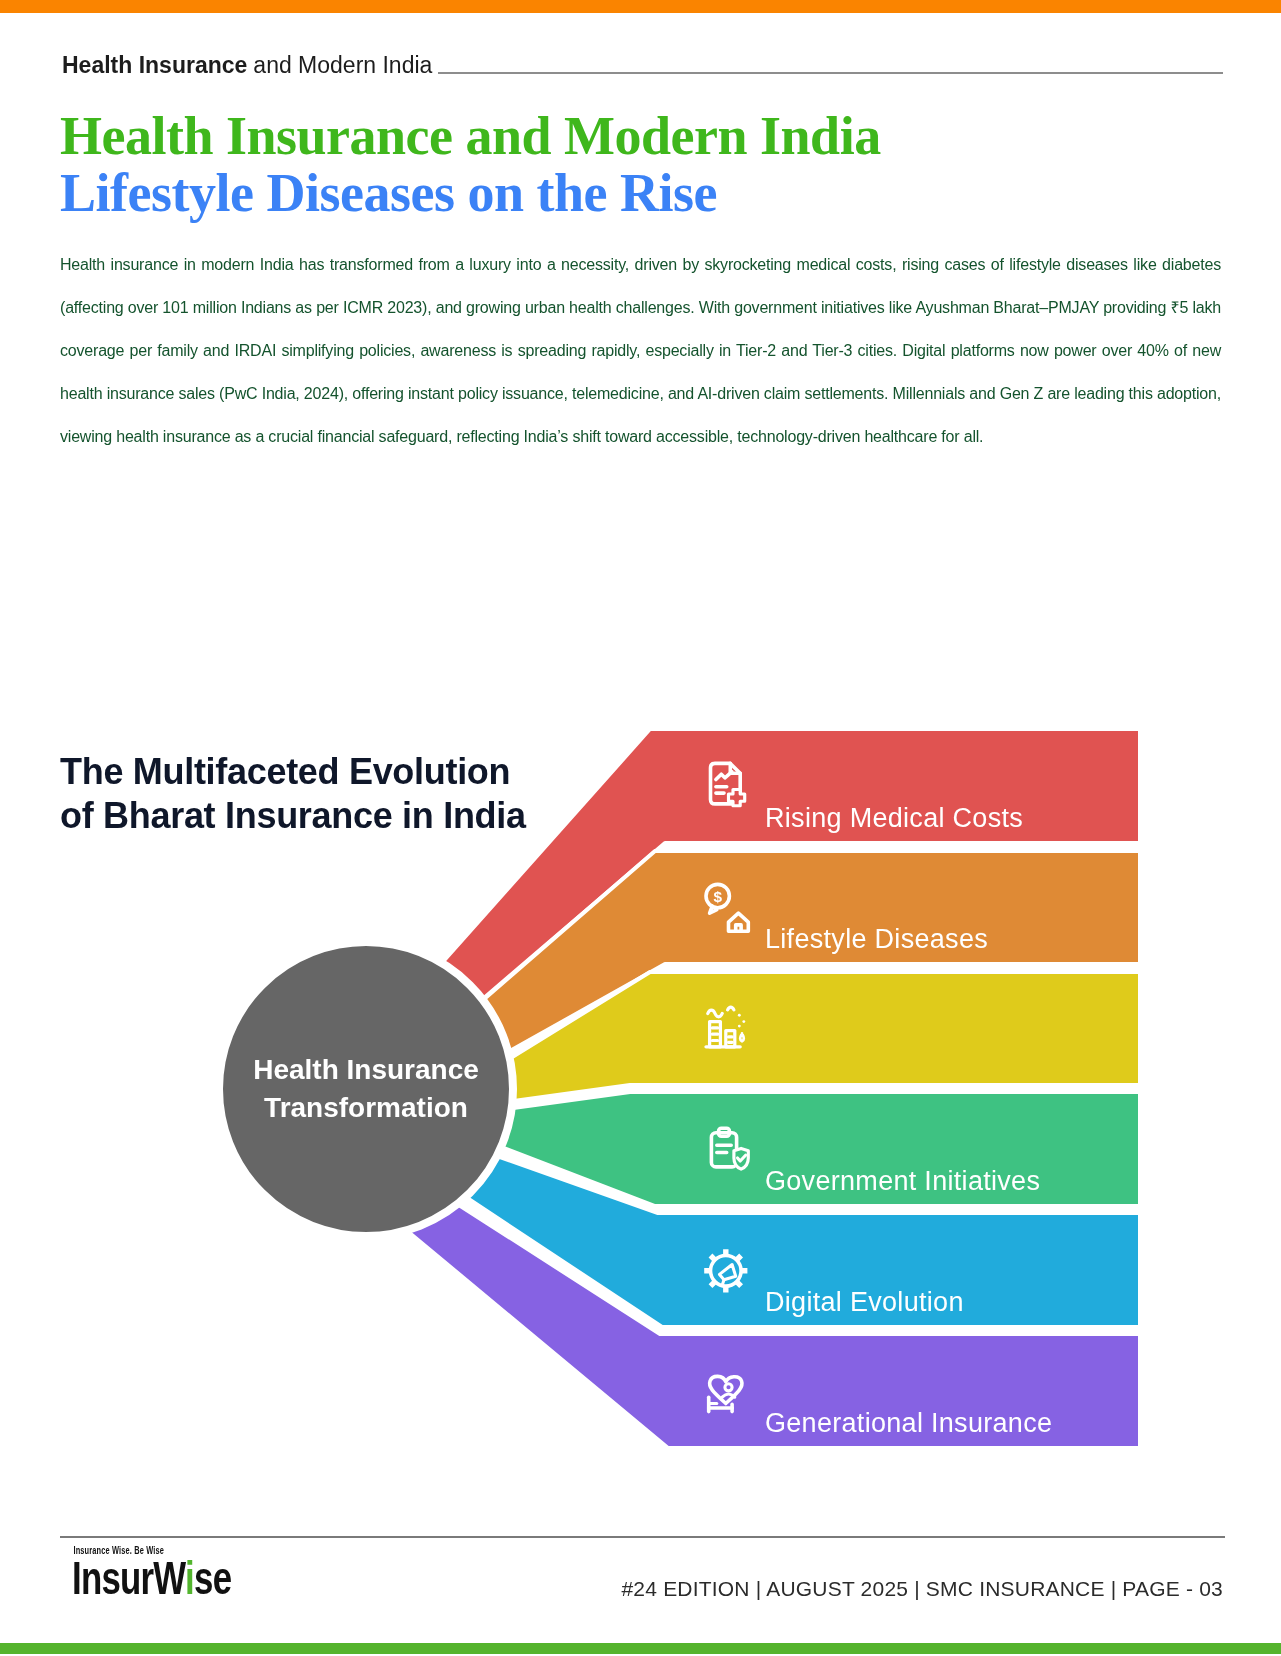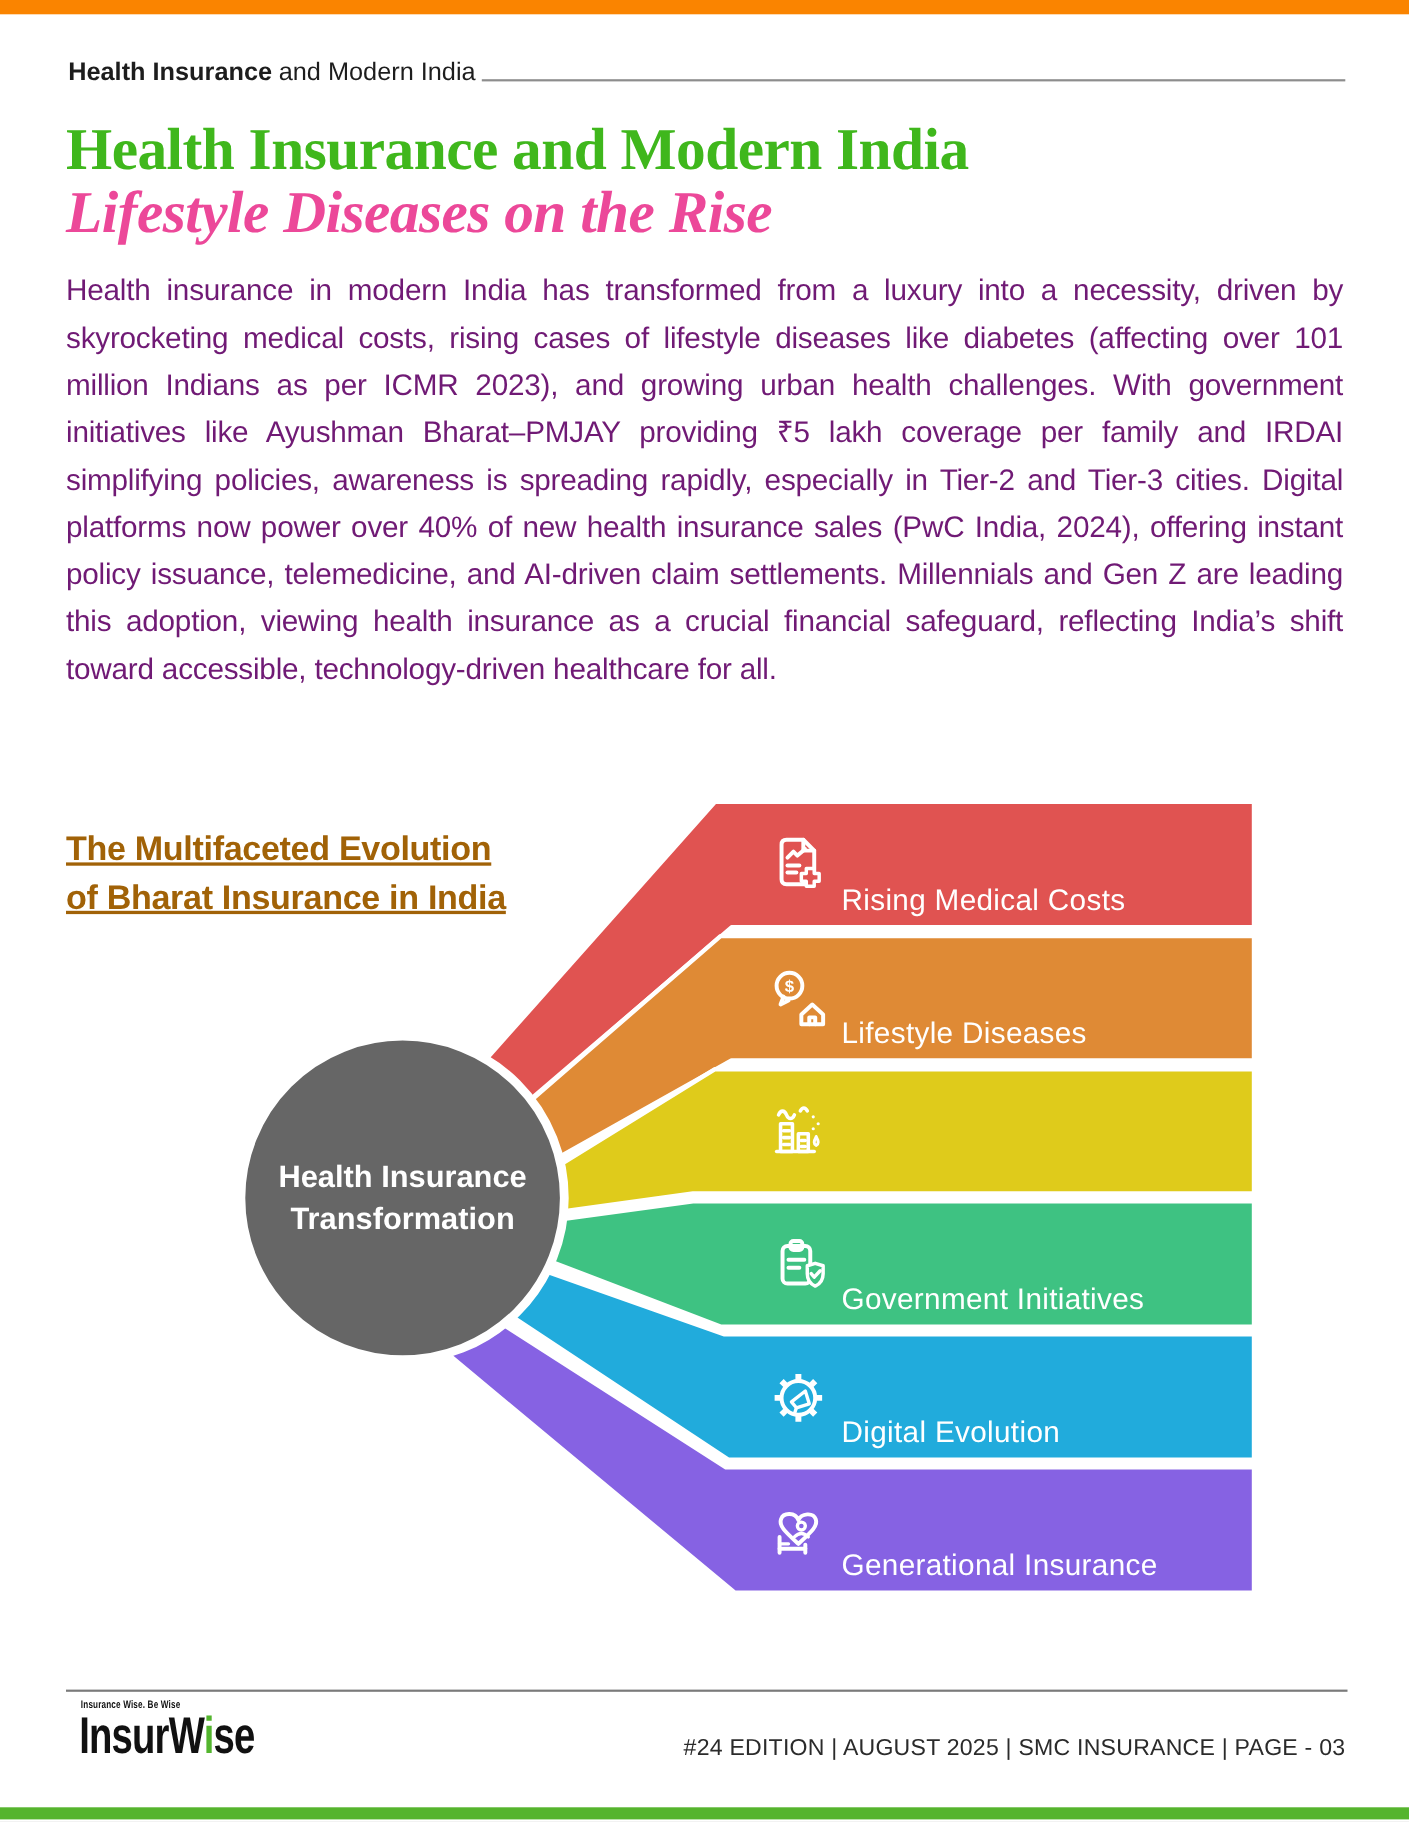--- a/index.html
+++ b/index.html
@@ -6,24 +6,24 @@
   .page{position:relative;width:1281px;height:1656px;background:#ffffff;margin:0 auto;
         font-family:"Liberation Sans",sans-serif;overflow:hidden;}
   .abs{position:absolute;}
   svg.canvas{position:absolute;left:0;top:0;width:1281px;height:1656px;}
   .eyebrow{left:62px;top:52px;right:58px;display:flex;align-items:flex-end;font-size:23px;color:#1d1d1d;}
   .eyebrow b{font-weight:700;}
   .eyebrow .rest{font-weight:400;margin-left:6px;}
   .eyebrow-rule{flex:1;border-bottom:2px solid #8d8d8d;margin-left:6px;margin-bottom:5px;}
   .title{left:60px;font-family:"Liberation Serif",serif;font-weight:700;font-size:54px;line-height:60px;letter-spacing:-0.5px;}
   .title-green{top:94px;}
-  .title-dark{top:163px;color:#ec4899;font-style:italic;}
-  .intro{left:60px;top:243px;width:1161px;font-size:27px;line-height:43px;color:#701a75;
+  .title-dark{top:163px;color:#3b82f6;}
+  .intro{left:60px;top:243px;width:1161px;font-size:16px;line-height:43px;color:#14532d;
          text-align:justify;letter-spacing:-0.2px;}
-  .info-heading{left:60px;top:750px;font-size:31px;line-height:44px;font-weight:700;color:#a16207;letter-spacing:-0.3px;text-decoration:underline;}
+  .info-heading{left:60px;top:750px;font-size:36px;line-height:44px;font-weight:700;color:#0f172a;letter-spacing:-0.3px;}
   .circle-label{left:219px;top:942px;width:294px;height:294px;border-radius:50%;display:flex;flex-direction:column;
                 align-items:center;justify-content:center;color:#ffffff;font-size:28px;line-height:38px;font-weight:700;text-align:center;}
   .band-label{height:40px;line-height:40px;color:#ffffff;font-size:27px;font-weight:400;letter-spacing:0.3px;white-space:nowrap;margin-top:32px;}
   .footer-rule{left:60px;top:1536px;width:1165px;border-top:2px solid #7a7a7a;}
   .logo{left:72px;top:1545px;transform:scaleX(0.74);transform-origin:left top;color:#111111;}
   .logo .tagline{font-size:10px;font-weight:700;letter-spacing:0.2px;margin-left:2px;}
   .logo .wordmark{font-size:47px;line-height:44px;font-weight:700;letter-spacing:-1px;}
   .footer-meta{right:58px;top:1577px;font-size:21px;color:#2b2b2b;letter-spacing:0.2px;}
 </style>
 </head>

